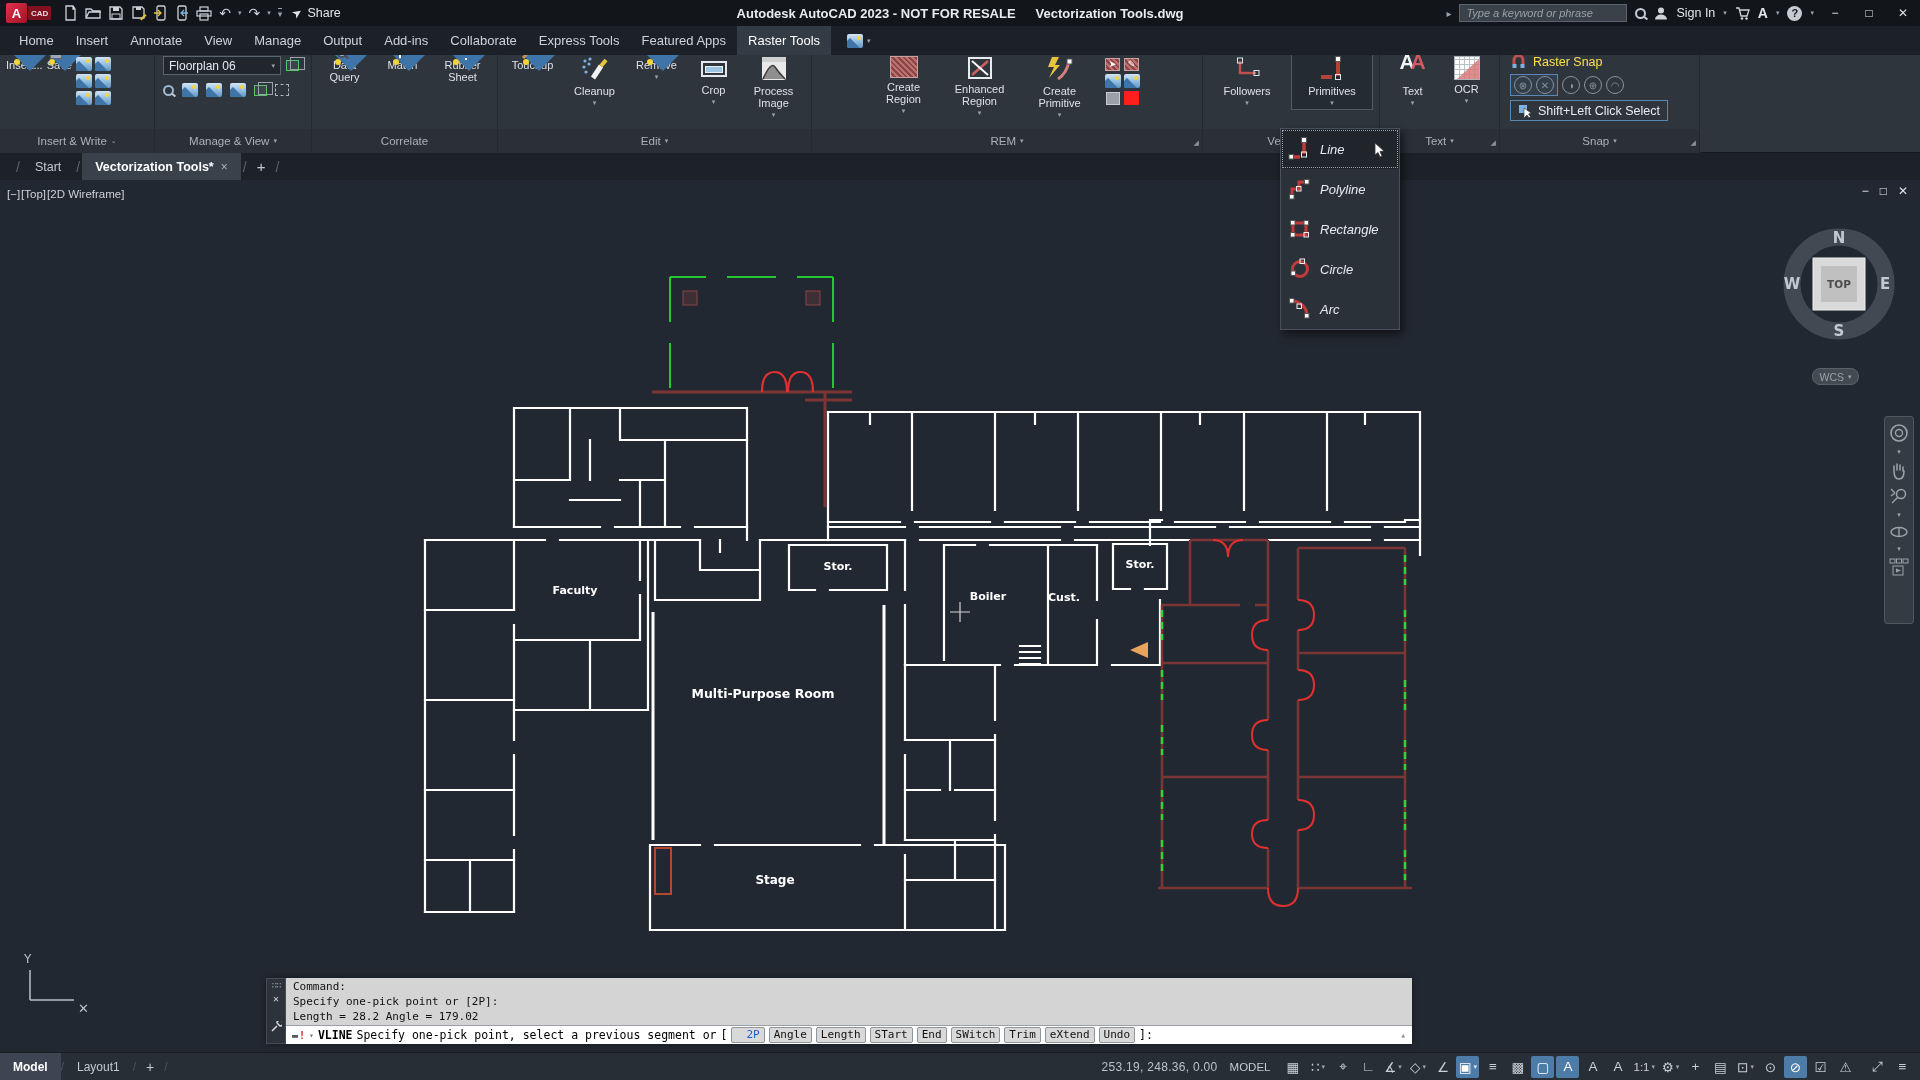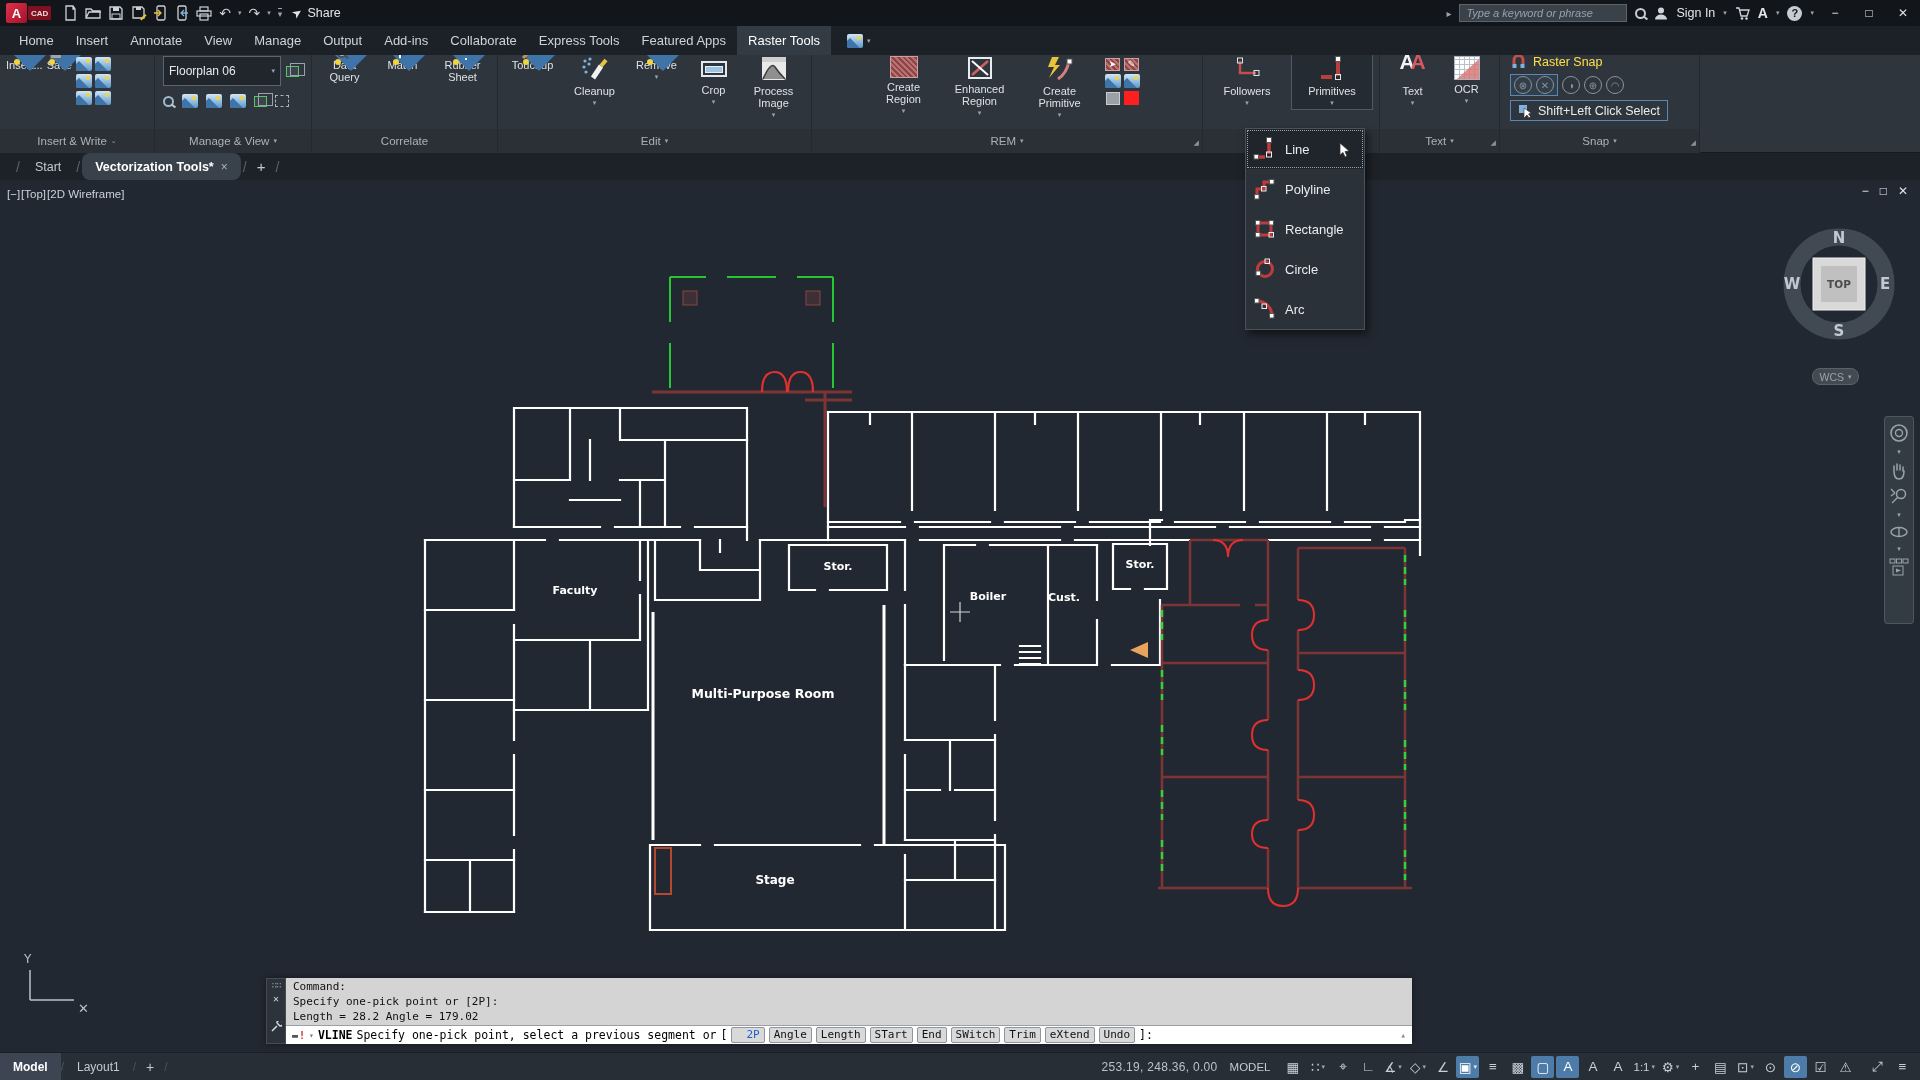--- a/index.html
+++ b/index.html
@@ -92,35 +92,35 @@
   .texticon { width:32px; height:26px; position:relative; }
   .texticon::before { content:"A"; position:absolute; left:3px; top:0; font-size:21px; font-weight:bold; color:#f2f4f6;}
   .texticon::after { content:"A"; position:absolute; left:14px; top:0; font-size:21px; font-weight:bold; color:#d6595f;}
   .minigrid { display:grid; grid-template-columns:16px 16px; gap:3px; margin:4px 2px 0;}
   .gitem { width:16px; height:14px; display:flex; align-items:center; justify-content:center; font-size:9px; position:relative;}
   .graysq { width:14px; height:13px; background:#9aa0a6; border:1px solid #c6ccd2;}
   .redsq { width:15px; height:14px; background:#ff1f1f; }
   .layersic { width:13px; height:11px; border:1px solid #59c26a; background:#3c434b; position:relative;}
   .layersic::after { content:""; position:absolute; left:3px; top:-4px; width:13px; height:11px; border:1px solid #9aa2ab;}
   .frameic { width:14px; height:12px; border:1px dashed #aab2ba; }
-  .select-box { width:118px; height:30px; background:#21262c; border:1px solid #5a6570; color:#e6eaee;
+  .select-box { width:118px; height:19px; background:#21262c; border:1px solid #5a6570; color:#e6eaee;
     font-size:12px; display:flex; align-items:center; padding:0 5px; gap:6px; }
   .select-box .val { flex:1; white-space:nowrap; }
   .snapcirc { width:18px; height:18px; border:1.5px solid #8a929b; border-radius:50%; color:#8a929b;
     font-size:10px; display:flex; align-items:center; justify-content:center; }
   .snapgrp { display:flex; gap:4px; border:1px solid #5b87b5; background:rgba(91,135,181,.12); padding:1px 3px;}
   .shiftbtn { margin-top:4px; height:21px; border:1px solid #5b87b5; display:flex; align-items:center;
     gap:6px; padding:0 7px; font-size:12.5px; color:#e8ecf0; }
 
   
   #ftabs { position:absolute; left:0; top:153px; width:1920px; height:27px; background:#1d2228;
     display:flex; align-items:flex-end; padding-left:14px; z-index:53;}
   .fsep { color:#5a636d; font-size:14px; align-self:center; margin:0 2px;}
   .ftab { padding:0 13px; height:27px; display:flex; align-items:center; gap:7px; font-size:12.5px; color:#c3cad1;}
-  .ftab.on { background:#39414b; color:#fff; font-weight:bold;border-radius:8px; }
+  .ftab.on { background:#39414b; color:#fff; font-weight:bold; }
   .ftab .x { font-weight:normal; color:#aab2ba; font-size:12px;}
   .ftab-plus { color:#c3cad1; font-size:15px; padding:0 8px; align-self:center;}
 
   
   #canvas { position:absolute; left:0; top:180px; width:1920px; height:872px; background:#222831; overflow:hidden;}
   #vplabel { position:absolute; left:7px; top:8px; font-size:11.5px; color:#ccd2d8; display:flex; gap:1px;}
   #vpwin { position:absolute; right:12px; top:4px; display:flex; gap:11px; color:#dfe3e7; font-size:12px;}
   #floor { position:absolute; left:0; top:0; }
 
   
@@ -169,22 +169,22 @@
   #coords { margin-left:auto; color:#b9c1c9; letter-spacing:.3px; margin-right:12px; }
   #space-label { color:#c3cad1; margin-right:10px; font-size:11.5px; }
   .sic { min-width:23px; height:22px; display:flex; align-items:center; justify-content:center;
     color:#c9cfd6; font-size:13.5px; border-radius:2px; margin:0 1px; gap:1px; padding:0 2px;}
   .sic.on { background:#4e7ca8; color:#ffffff; }
   .sic .c { font-size:7px; color:#9aa2ab; margin-left:1px;}
   .sic.on .c { color:#dfe9f2; }
   .sic.scale { font-size:11.5px; }
 
   
-  #pmenu { position:absolute; left:1245px; top:128px; width:120px; background:#2b3139;
-    border:1px solid #49525c; box-shadow:3px 4px 8px rgba(0,0,0,.55); z-index:70; }
+  #pmenu { position:absolute; left:1280px; top:128px; width:120px; background:#2b3139;
+    border:1px solid #49525c; box-shadow:3px 4px 8px rgba(0,0,0,.55); z-index:70;font-style:italic; }
   .mitem { height:40px; display:flex; align-items:center; gap:8px; padding:0 7px; font-size:13px; color:#e8ecf0; position:relative;}
   .mitem.on { background:#20252c; outline:1px dotted #98a2ab; outline-offset:-2px; }
   .mitem svg { flex:0 0 auto; }
   #mcursor { position:absolute; right:14px; top:14px; }
 </style>
 </head>
 <body>
 
 <div id="titlebar">
   <span class="logo-a">A</span>
@@ -221,20 +221,24 @@
       </svg>
     <span class="uglyph">↶</span>
       <span class="tinycaret">▾</span>
     <span class="uglyph">↷</span>
       <span class="tinycaret">▾</span>
     <span class="tinycaret" style="font-size:9px;border-top:1px solid #9aa2ab;">▾</span>
   </div>
   <div class="share">
     <span class="share-arrow">➤</span>
     <span>Share</span>
+  </div>
+  <div id="title-center">
+    <span>Autodesk AutoCAD 2023 - NOT FOR RESALE</span>
+    <span>Vectorization Tools.dwg</span>
   </div>
   <div id="title-right">
     <span style="color:#9aa2ab;font-size:10px;">▸</span>
     <input id="search-box" placeholder="Type a keyword or phrase" style="">
     <span class="mag"></span>
     <svg class="person" width="14" height="14">
         <circle cx="7" cy="4.5" r="3" fill="#cfd4da"></circle>
         <path d="M1,13.5 a6,5 0 0 1 12,0 z" fill="#cfd4da"></path>
       </svg>
     <span class="signin">Sign In</span>

